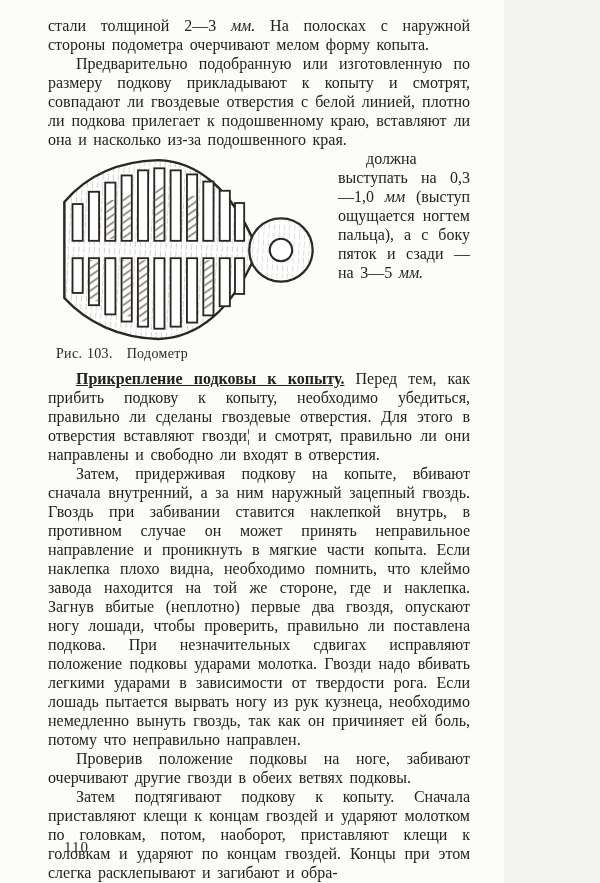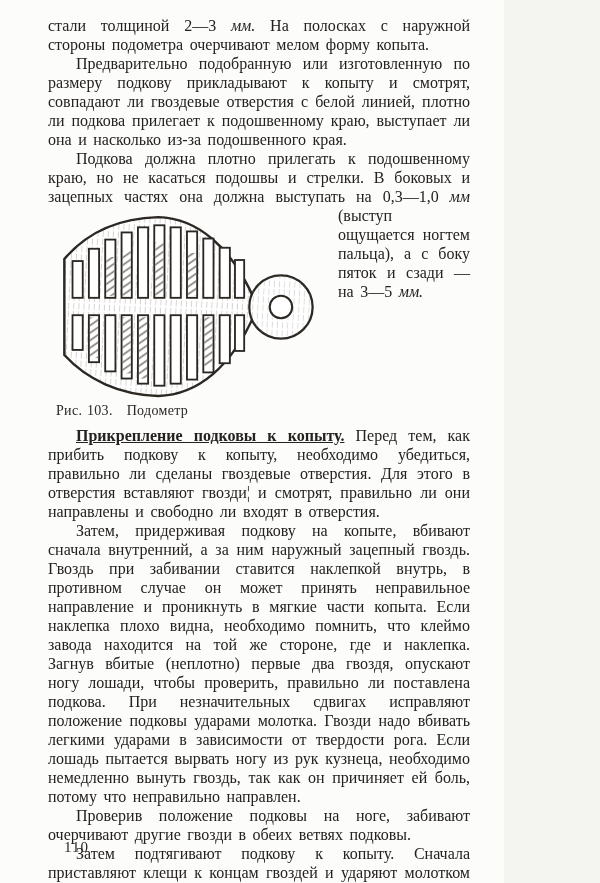--- a/index.html
+++ b/index.html
@@ -49,22 +49,22 @@
     color:#2a2724;
   }
 </style>
 </head>
 <body>
 
 <div class="page">
 
   <div class="text-flow">
       <p class="para"><span>стали толщиной 2—3 </span><span class="seg-italic">мм.</span><span> На полосках с наружной стороны подометра очерчивают мелом форму копыта.</span></p>
-      <p class="para indent"><span>Предварительно подобранную или изготовленную по размеру подкову прикладывают к копыту и смотрят, совпадают ли гвоздевые отверстия с белой линией, плотно ли подкова прилегает к подошвенному краю, выступает ли она и насколько из-за подошвенного края.</span></p>
-      <p class="para indent"><span>Подкова должна плотно прилегать к подошвенному краю, но не касаться подошвы и стрелки. В боковых и зацепных частях она </span><span class="figure-block" id="figure-block">
+      <p class="para indent"><span>Предварительно подобранную или изготовленную по размеру подкову прикладывают к копыту и смотрят, совпадают ли гвоздевые отверстия с белой линией, плотно ли подкова прилегает к подошвенному краю, вставляют ли она и насколько из-за подошвенного края.</span></p>
+      <p class="para indent"><span class="figure-block" id="figure-block">
       <svg viewBox="0 0 260 184" xmlns="http://www.w3.org/2000/svg" aria-hidden="true">
         <defs>
           <pattern id="hatch" width="5" height="8" patternUnits="userSpaceOnUse" patternTransform="rotate(3)">
             <line x1="2" y1="0" x2="2" y2="6" stroke="#9a968f" stroke-width="0.9"></line>
           </pattern>
           <pattern id="smudge" width="7" height="6" patternUnits="userSpaceOnUse" patternTransform="rotate(-35)">
             <line x1="0" y1="2" x2="7" y2="2" stroke="#4c463f" stroke-width="1.6"></line>
           </pattern>
         </defs>
 

